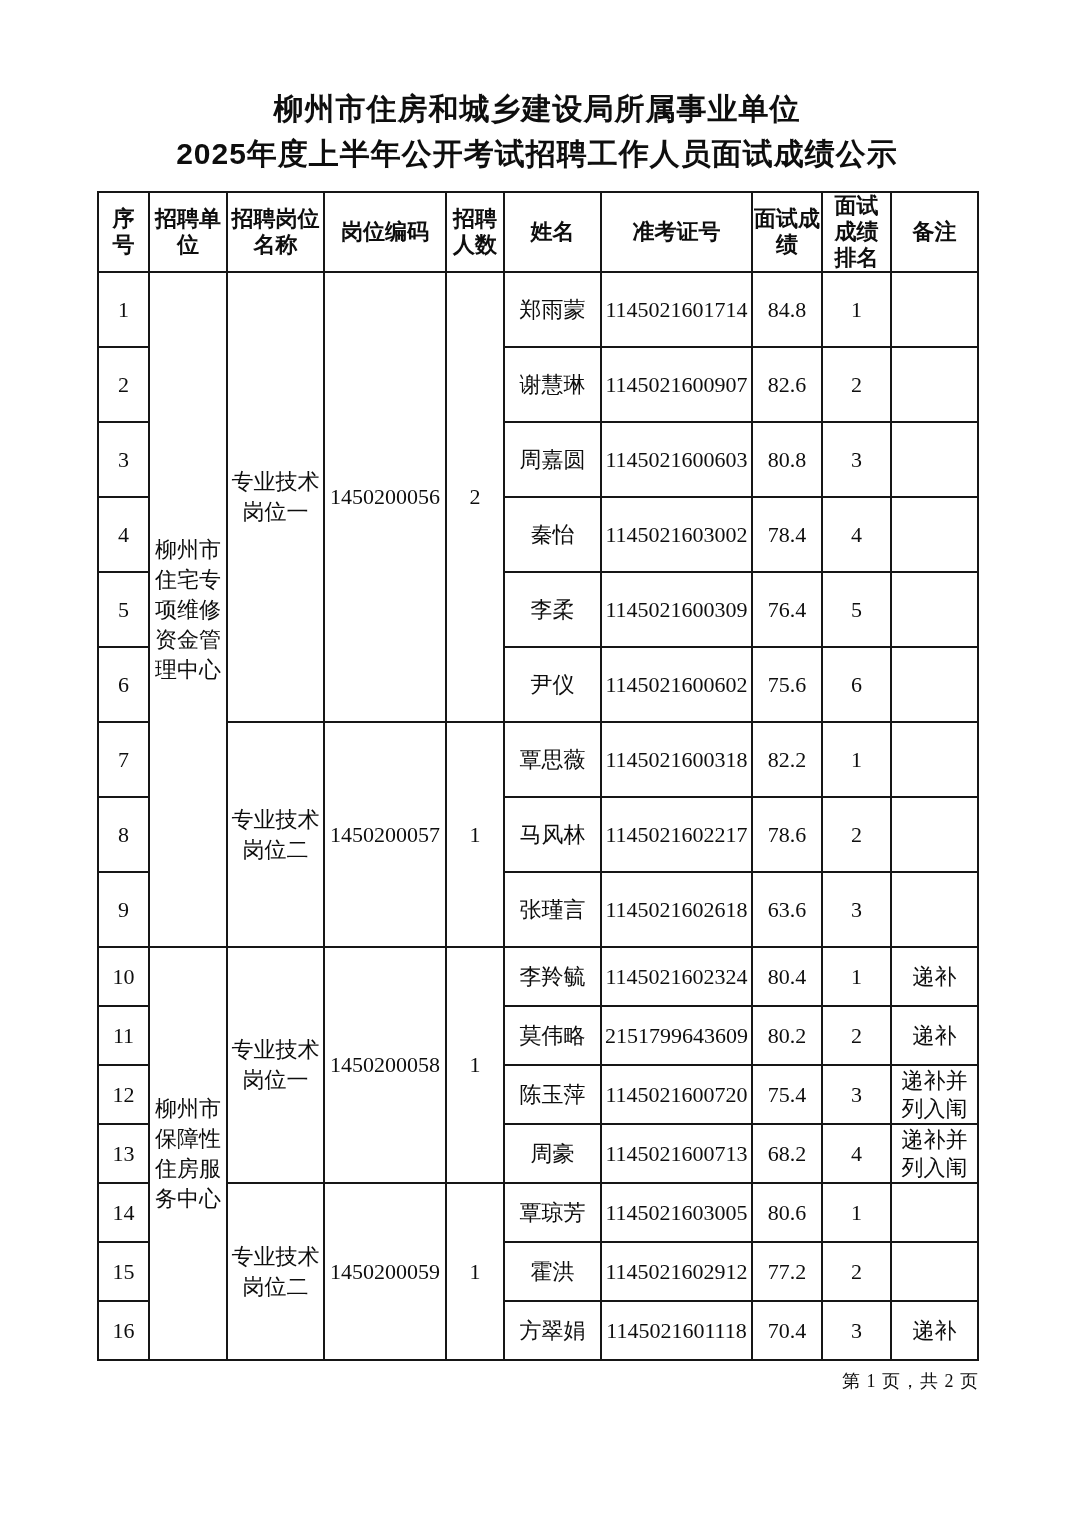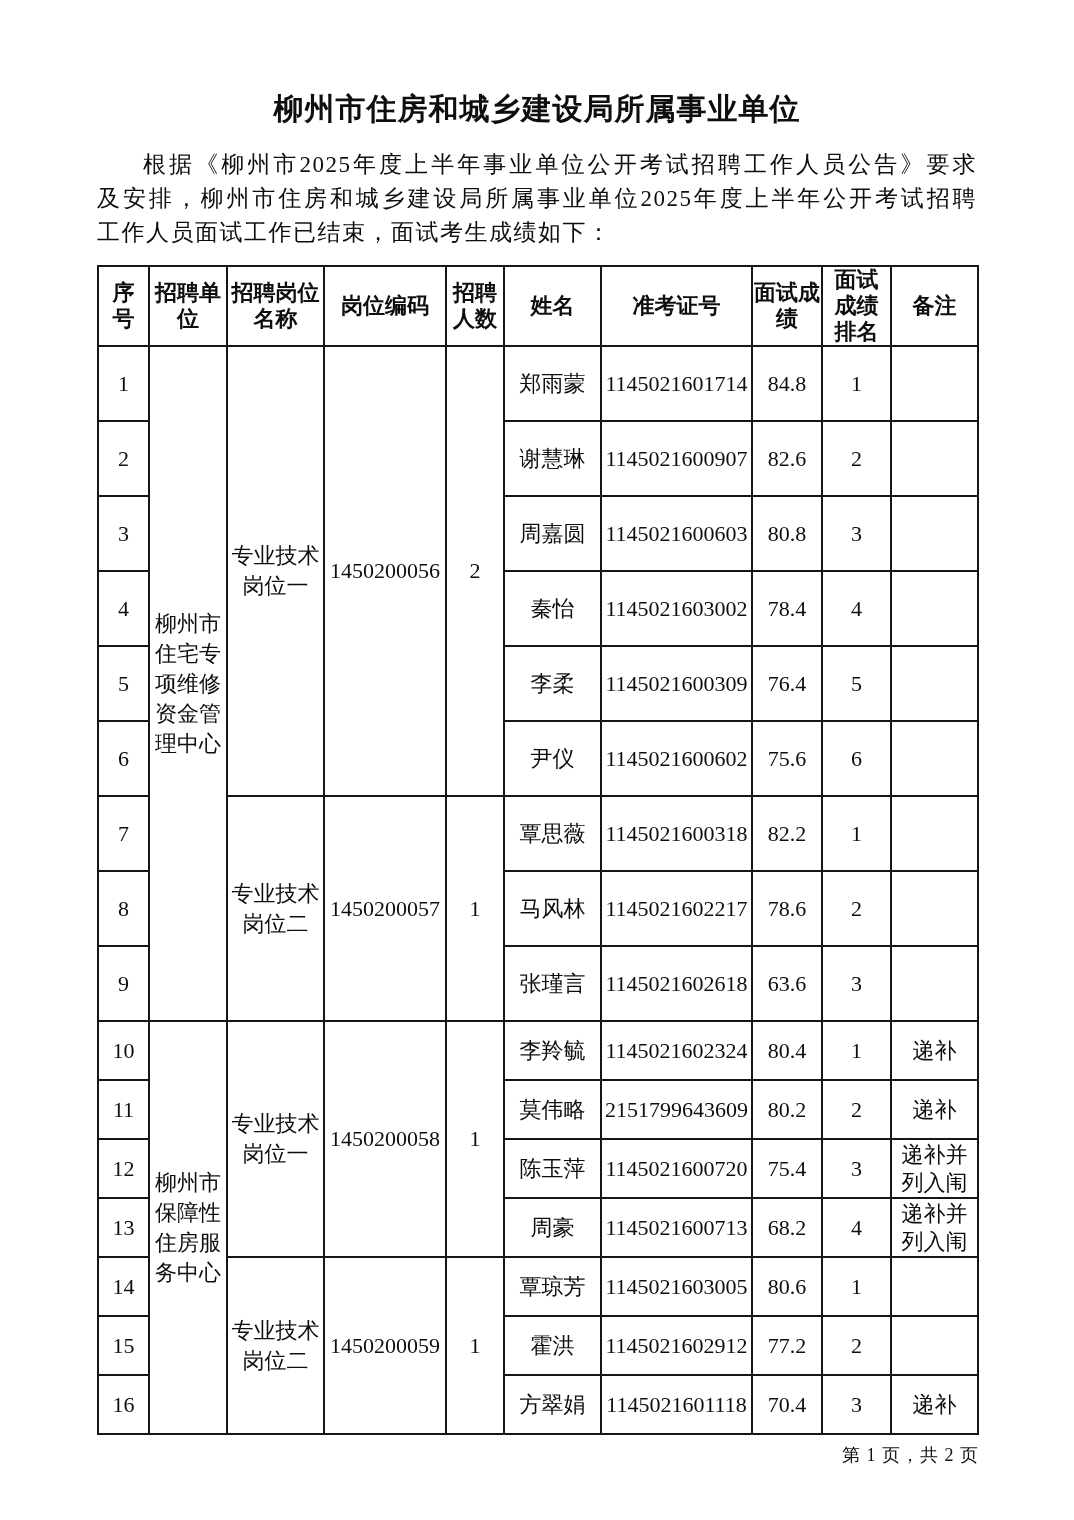--- a/index.html
+++ b/index.html
@@ -73,26 +73,22 @@
     letter-spacing: 1px;
     color: #0e0e0e;
   }
 </style>
 </head>
 <body>
 
 <div class="page">
 
   <div class="title">柳州市住房和城乡建设局所属事业单位</div>
-
-  <div class="intro">
-    <div class="intro-line indent just">根据《柳州市2025年度上半年事业单位公开考试招聘工作人员公告》要求</div>
-    <div class="intro-line just">及安排，柳州市住房和城乡建设局所属事业单位2025年度上半年公开考试招聘</div>
-    <div class="intro-line">工作人员面试工作已结束，面试考生成绩如下：</div>
-  </div>
+  <div class="title">2025年度上半年公开考试招聘工作人员面试成绩公示</div>
+
 
   <table class="scores">
     <colgroup>
       <col style="width:51px">
         <col style="width:78px">
         <col style="width:97px">
         <col style="width:122px">
         <col style="width:58px">
       <col style="width:97px">
         <col style="width:151px">

